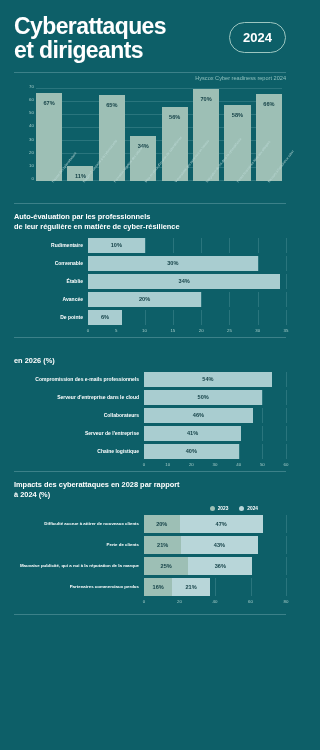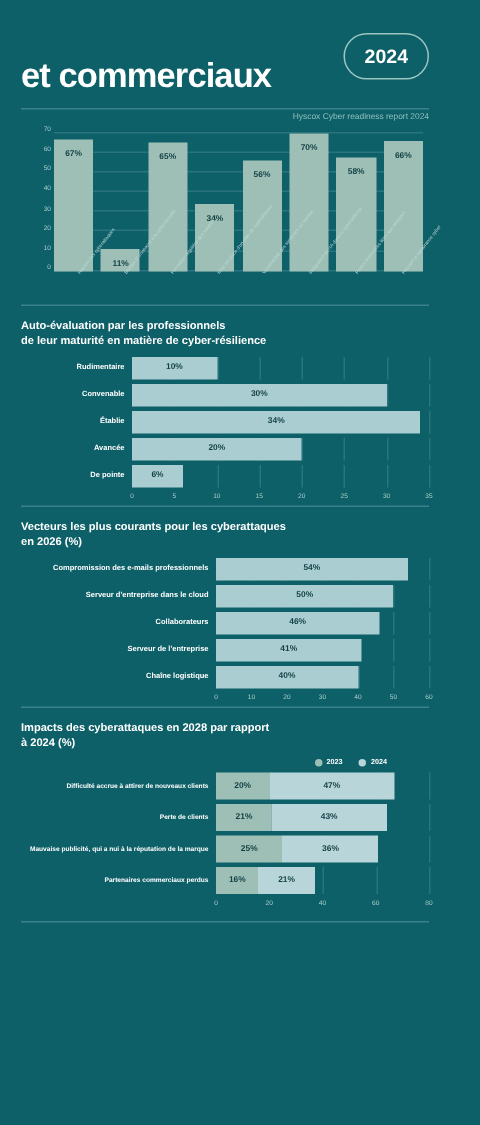--- a/index.html
+++ b/index.html
@@ -82,22 +82,22 @@
   .st-bar .vlab{font-size:5.6px;font-weight:bold;color:#123f45;}
   .footer-hr{height:1px;background:#3c8189;margin:6px 14px 0 14px;}
 </style>
 </head>
 <body>
 
 <div class="page">
 
   <div class="header">
     <h1 class="title">
-      <br>
-      <span>et commerciaux</span>
+      <span>Cyberattaques</span><br>
+      <span>et dirigeants</span>
     </h1>
     <div class="year-badge">2024</div>
   </div>
   <div class="hr"></div>
   <div class="source-line">Hyscox Cyber readiness report 2024</div>
 
   <div class="section">
     <div class="c1-wrap">
       <div class="c1-plot">
         <div class="c1-grid" id="c1-grid">
@@ -158,21 +158,21 @@
           <div class="c1-xl" style="left: 230.625px;">Recours à l'assurance cyber</div>
         </div>
     </div>
   </div>
 
   <div class="sep"></div>
 
   <div class="section">
     <div class="sec-title">
       <span>Auto-évaluation par les professionnels</span><br>
-      <span>de leur maturité en matière de cyber-résilience</span>
+      <span>de leur régulière en matière de cyber-résilience</span>
     </div>
     <div class="hb-wrap" id="c2">
         <div style="position: relative;">
           <div class="hb-row">
             <div class="hb-cat" style="width: 74px; flex: 0 0 auto;">Rudimentaire</div>
             <div class="hb-track">
               <div class="hb-gridlines">
                 <div class="vl" style="left: 0%; background: rgb(42, 117, 125);"></div>
                 <div class="vl" style="left: 14.2857%; background: rgb(42, 117, 125);"></div>
                 <div class="vl" style="left: 28.5714%; background: rgb(42, 117, 125);"></div>
@@ -273,21 +273,21 @@
             <div class="hb-tick" style="left: 100%;">35</div>
           </div>
         </div>
       </div>
   </div>
 
   <div class="sep"></div>
 
   <div class="section">
     <div class="sec-title">
-      <span>Vecteurs les plus courants pour les cyberattaques</span><br>
+      <br>
       <span>en 2026 (%)</span>
     </div>
     <div class="hb-wrap" id="c3">
         <div style="position: relative;">
           <div class="hb-row">
             <div class="hb-cat" style="width: 130px; flex: 0 0 auto;">Compromission des e-mails professionnels</div>
             <div class="hb-track">
               <div class="hb-gridlines">
                 <div class="vl" style="left: 0%; background: rgb(42, 117, 125);"></div>
                 <div class="vl" style="left: 16.6667%; background: rgb(42, 117, 125);"></div>

